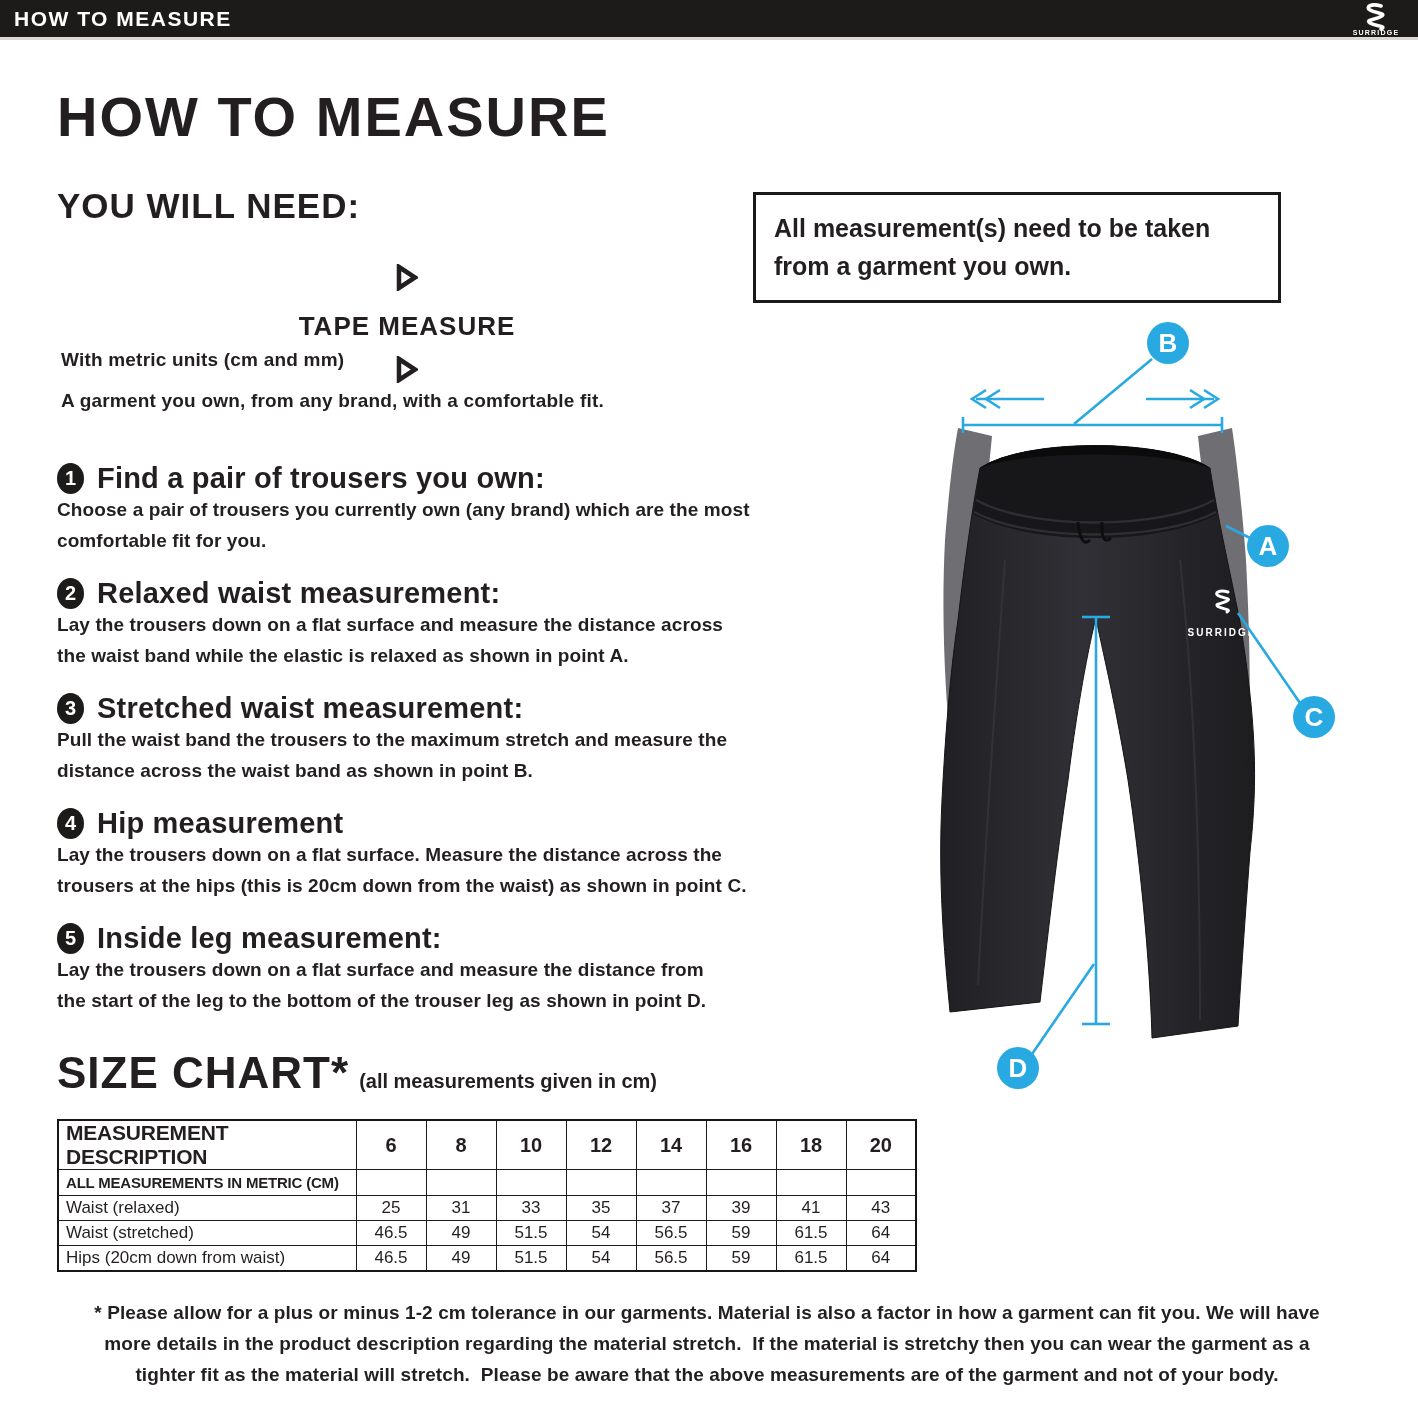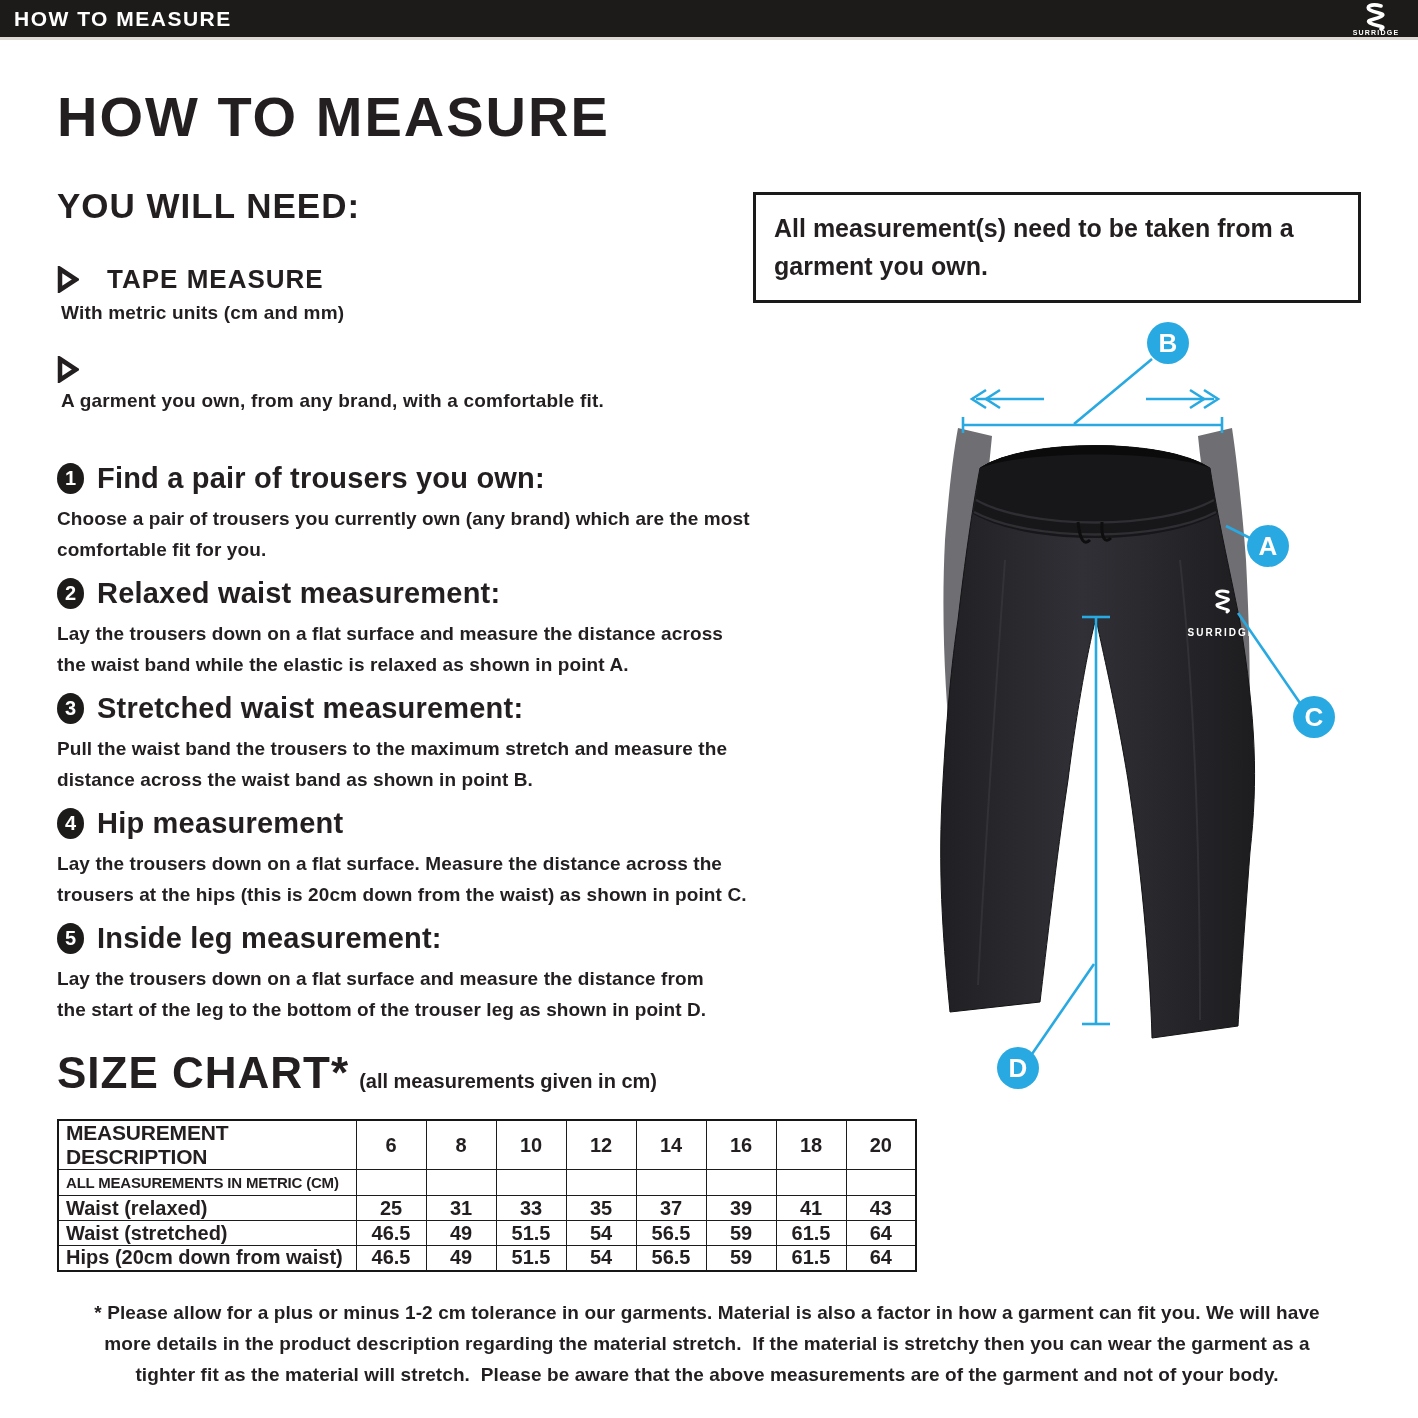--- a/index.html
+++ b/index.html
@@ -13,54 +13,54 @@
     display:flex; align-items:center; justify-content:space-between;
     padding:0 14px; box-sizing:border-box;
   }
   .topbar-title { color:#ffffff; font-size:21px; font-weight:800; letter-spacing:1.5px; }
   .brand { display:flex; flex-direction:column; align-items:center; line-height:1; }
 
   .h1 { position:absolute; left:57px; top:84px; font-size:56px; font-weight:800; letter-spacing:2px; white-space:nowrap; }
   .ywn { position:absolute; left:57px; top:186px; font-size:35px; font-weight:800; letter-spacing:1px; }
 
   .need { position:absolute; left:57px; width:700px; }
-  .need-head { display:flex; align-items:center; gap:28px; }
+  .need-head { display:flex; align-items:center; gap:20px;flex-direction:column; }
   .need-label { font-size:26px; font-weight:800; letter-spacing:1px; }
   .need-desc { font-size:19px; font-weight:700; margin-top:7px; padding-left:4px; letter-spacing:.2px; }
 
   .step { position:absolute; left:57px; width:800px; }
   .step-head { display:flex; align-items:center; gap:13px; }
   .step-num {
     width:27px; height:31px; background:#1d1b1a; border-radius:50%;
     color:#fff; font-size:20px; font-weight:800; display:flex; align-items:center; justify-content:center;
     flex:0 0 auto;
   }
   .step-title { font-size:29px; font-weight:800; letter-spacing:.2px; }
-  .step-body { margin-top:9px; font-size:19px; font-weight:700; line-height:1.62; white-space:pre-wrap; letter-spacing:.1px; }
+  .step-body { font-size:19px; font-weight:700; line-height:1.62; white-space:pre-wrap; letter-spacing:.1px; }
 
   .notice {
-    position:absolute; left:753px; top:192px; width:608px; box-sizing:border-box;
+    position:absolute; left:753px; top:192px; width:528px; box-sizing:border-box;
     border:3px solid #1a1a1a; padding:15px 18px; font-size:25px; font-weight:800; line-height:1.5;
   }
 
   .figure { position:absolute; left:848px; top:315px; width:548px; height:790px; }
 
   .sc-head { position:absolute; left:57px; top:1048px; white-space:nowrap; }
   .sc-title { font-size:44px; font-weight:800; letter-spacing:1px; }
   .sc-sub { font-size:20px; font-weight:700; margin-left:10px; }
 
   table.sc { position:absolute; left:57px; top:1119px; border-collapse:collapse; border:2.5px solid #161616; table-layout:fixed; }
   table.sc th, table.sc td { border:1.5px solid #1c1c1c; padding:0 7px; box-sizing:border-box; }
   .col-desc { width:298px; }
   .col-size { width:70px; }
   tr.hdr th { height:36px; }
   th.h-desc { font-size:21px; font-weight:800; text-align:left; letter-spacing:-.2px; }
   th.h-size { font-size:20px; font-weight:700; text-align:center; }
   tr.note td { height:26px; font-size:15px; font-weight:800; text-align:left; letter-spacing:-.2px; }
-  tr.data td { height:25px; font-size:20px; font-weight:700; }
+  tr.data td { height:25px; font-size:17px; font-weight:400; }
   td.c-label { text-align:left; }
   td.c-val { text-align:center; }
 
   .footnote {
     position:absolute; left:57px; top:1298px; width:1300px;
     font-size:19px; font-weight:700; line-height:1.62; white-space:pre-wrap; letter-spacing:.1px;text-align:center;
   }
 </style>
 </head>
 <body>

